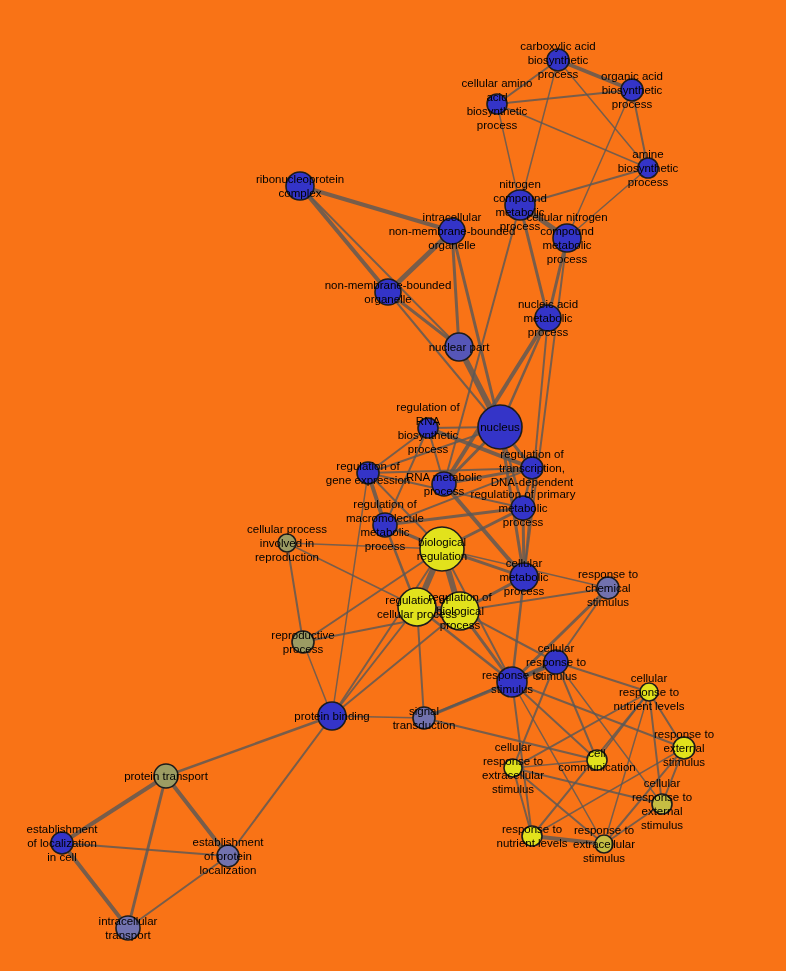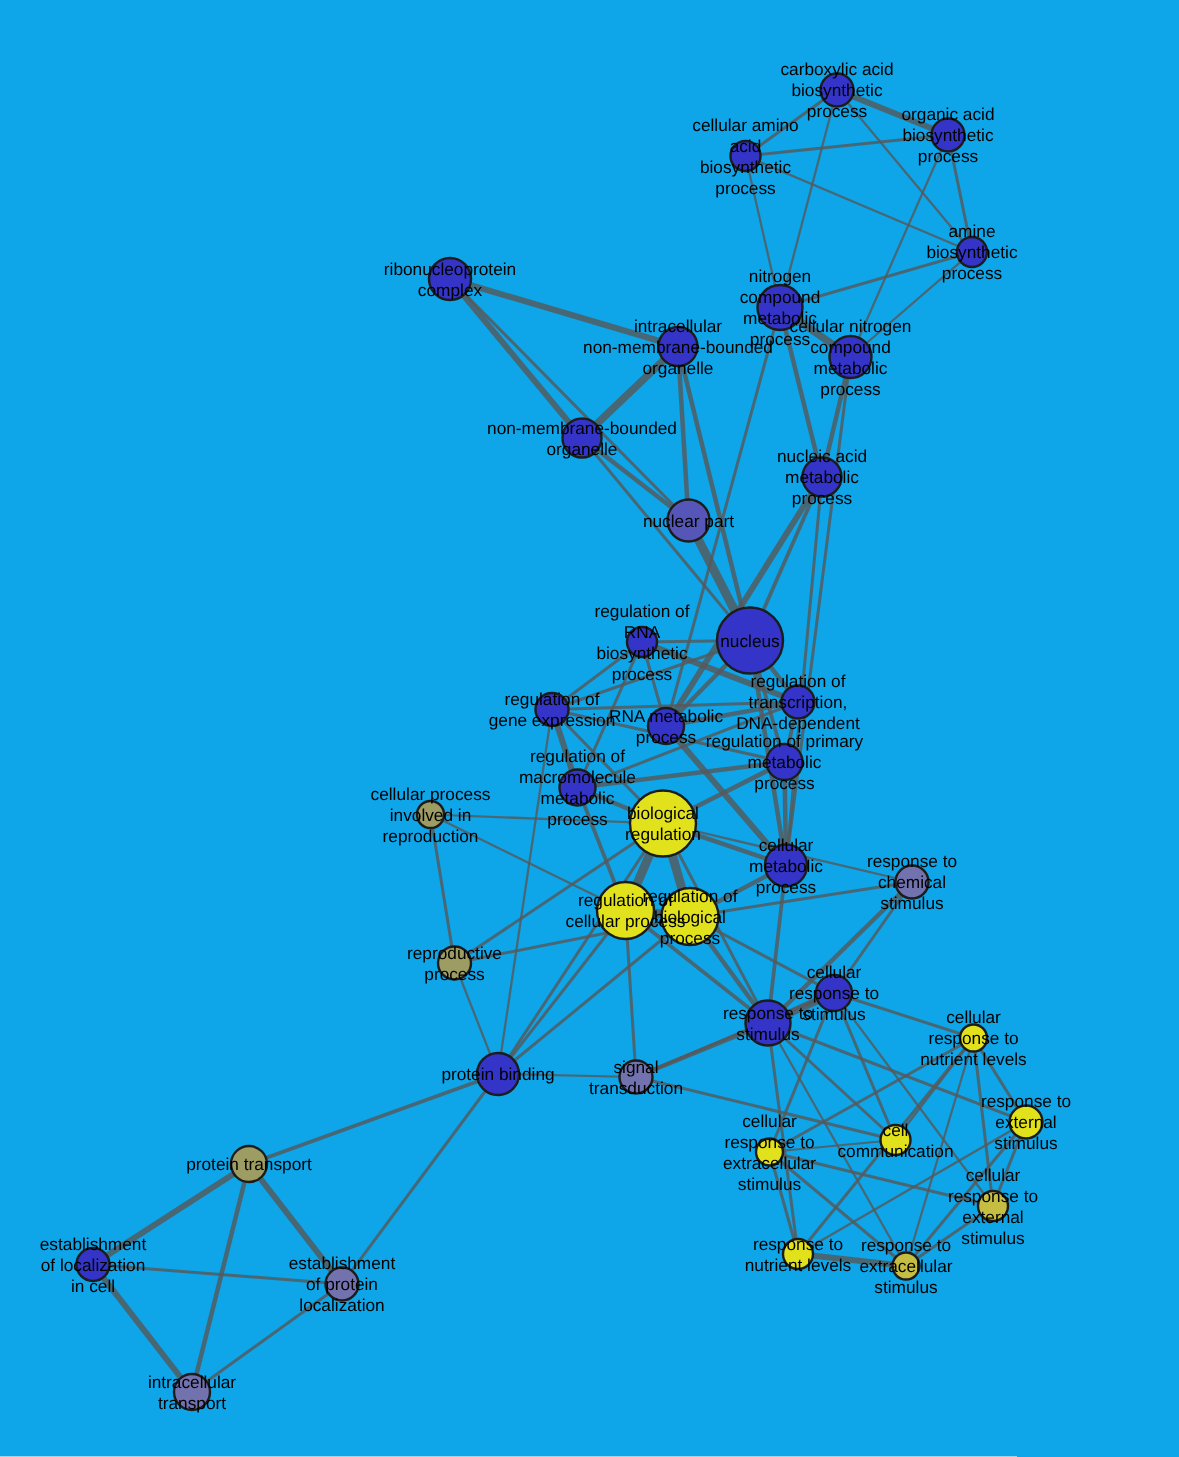--- a/index.html
+++ b/index.html
@@ -1,16 +1,16 @@
 <!DOCTYPE html>
 <html><head>
 <meta charset="utf-8">
 <style>
   html,body{margin:0;padding:0;background:#ffffff;}
-  #stage{position:relative;width:786px;height:971px;background:#0ea5e9;overflow:hidden;text-align:center;}
+  #stage{position:relative;width:786px;height:971px;background:#f97316;overflow:hidden;text-align:center;}
   svg{display:block;}
   .node-label{font-family:"Liberation Sans","DejaVu Sans",sans-serif;font-size:11.5px;fill:#000;text-anchor:middle;pointer-events:none;}
   circle.node{stroke:#1c1c1c;stroke-width:1.6;cursor:pointer;}
   line.edge{stroke-linecap:round;}
 </style>
 </head>
 <body>
 
 <div id="stage">
   <svg id="network-svg" xmlns="http://www.w3.org/2000/svg" width="786" height="971" viewBox="0 0 786 971">

